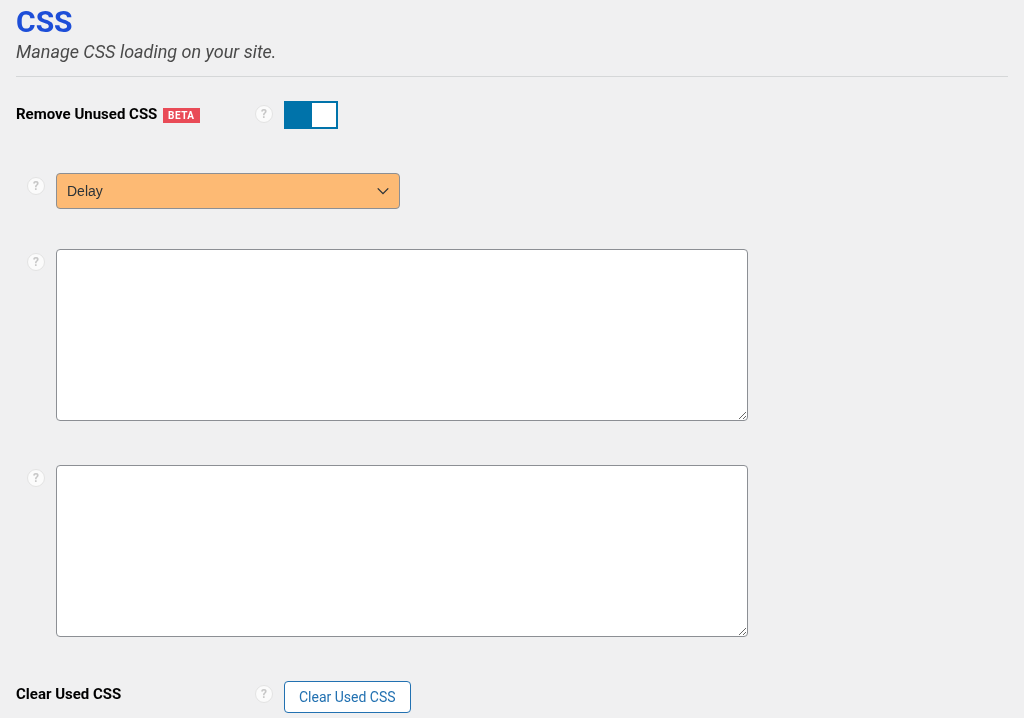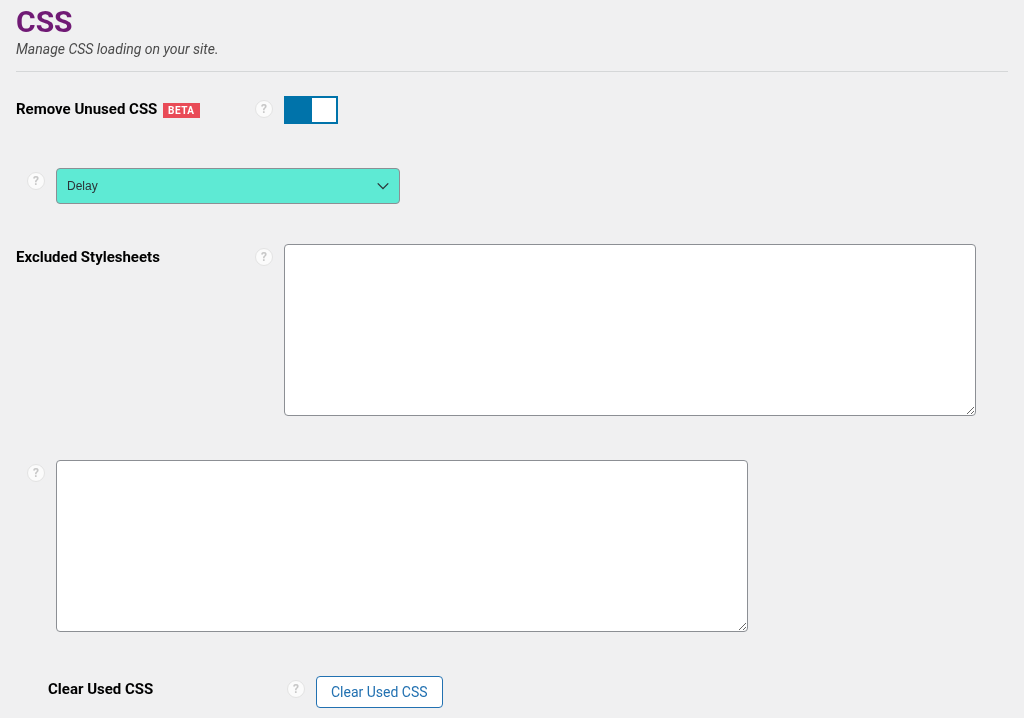--- a/index.html
+++ b/index.html
@@ -14,33 +14,33 @@
   }
   .header {
     border-bottom: 1px solid #d5d7d8;
     padding-bottom: 14px;
     margin-bottom: 24px;
   }
   h1 {
     font-size: 30px;
     font-weight: 700;
     margin: 0 0 2px 0;
-    color: #701a75;
+    color: #1d4ed8;
   }
   .subtitle {
-    font-size: 14px;
+    font-size: 18px;
     font-style: italic;
     color: #4a4a4a;
   }
   .row {
     display: flex;
     align-items: flex-start;
     margin-bottom: 40px;
   }
-  .row.last { margin-bottom: 0; margin-left: 32px; }
+  .row.last { margin-bottom: 0; }
   .label-col {
     width: 228px;
     flex: 0 0 228px;
     display: flex;
     align-items: flex-start;
     gap: 6px;
     padding-top: 4px;
   }
   .label-text {
     font-size: 15px;
@@ -98,25 +98,25 @@
     height: 24px;
     background: #fff;
   }
   .select-wrap {
     position: relative;
     width: 344px;
   }
   select {
     width: 100%;
     height: 36px;
-    background: #5eead4;
+    background: #fdba74;
     border: 1px solid #8c8f94;
     border-radius: 4px;
     padding: 4px 46px 4px 10px;
-    font-size: 12px;
+    font-size: 14px;
     color: #2c3338;
     appearance: none;
     -webkit-appearance: none;
     -moz-appearance: none;
     cursor: pointer;
   }
   .chevron {
     position: absolute;
     right: 10px;
     top: 50%;
@@ -183,23 +183,20 @@
       <span class="chevron">
         <svg width="14" height="14" viewBox="0 0 16 16">
             <path d="M2 5 l6 6 6-6" fill="none" stroke="#2c3338" stroke-width="1.6"></path>
           </svg>
       </span>
     </div>
   </div>
 </div>
 
 <div class="row">
-  <div class="label-col">
-    <span class="label-text">Excluded Stylesheets</span>
-  </div>
   <div class="help-col">
     <div class="help-icon">?</div>
   </div>
   <div class="control-col">
     <textarea style=""></textarea>
   </div>
 </div>
 
 <div class="row">
   <div class="help-col">

